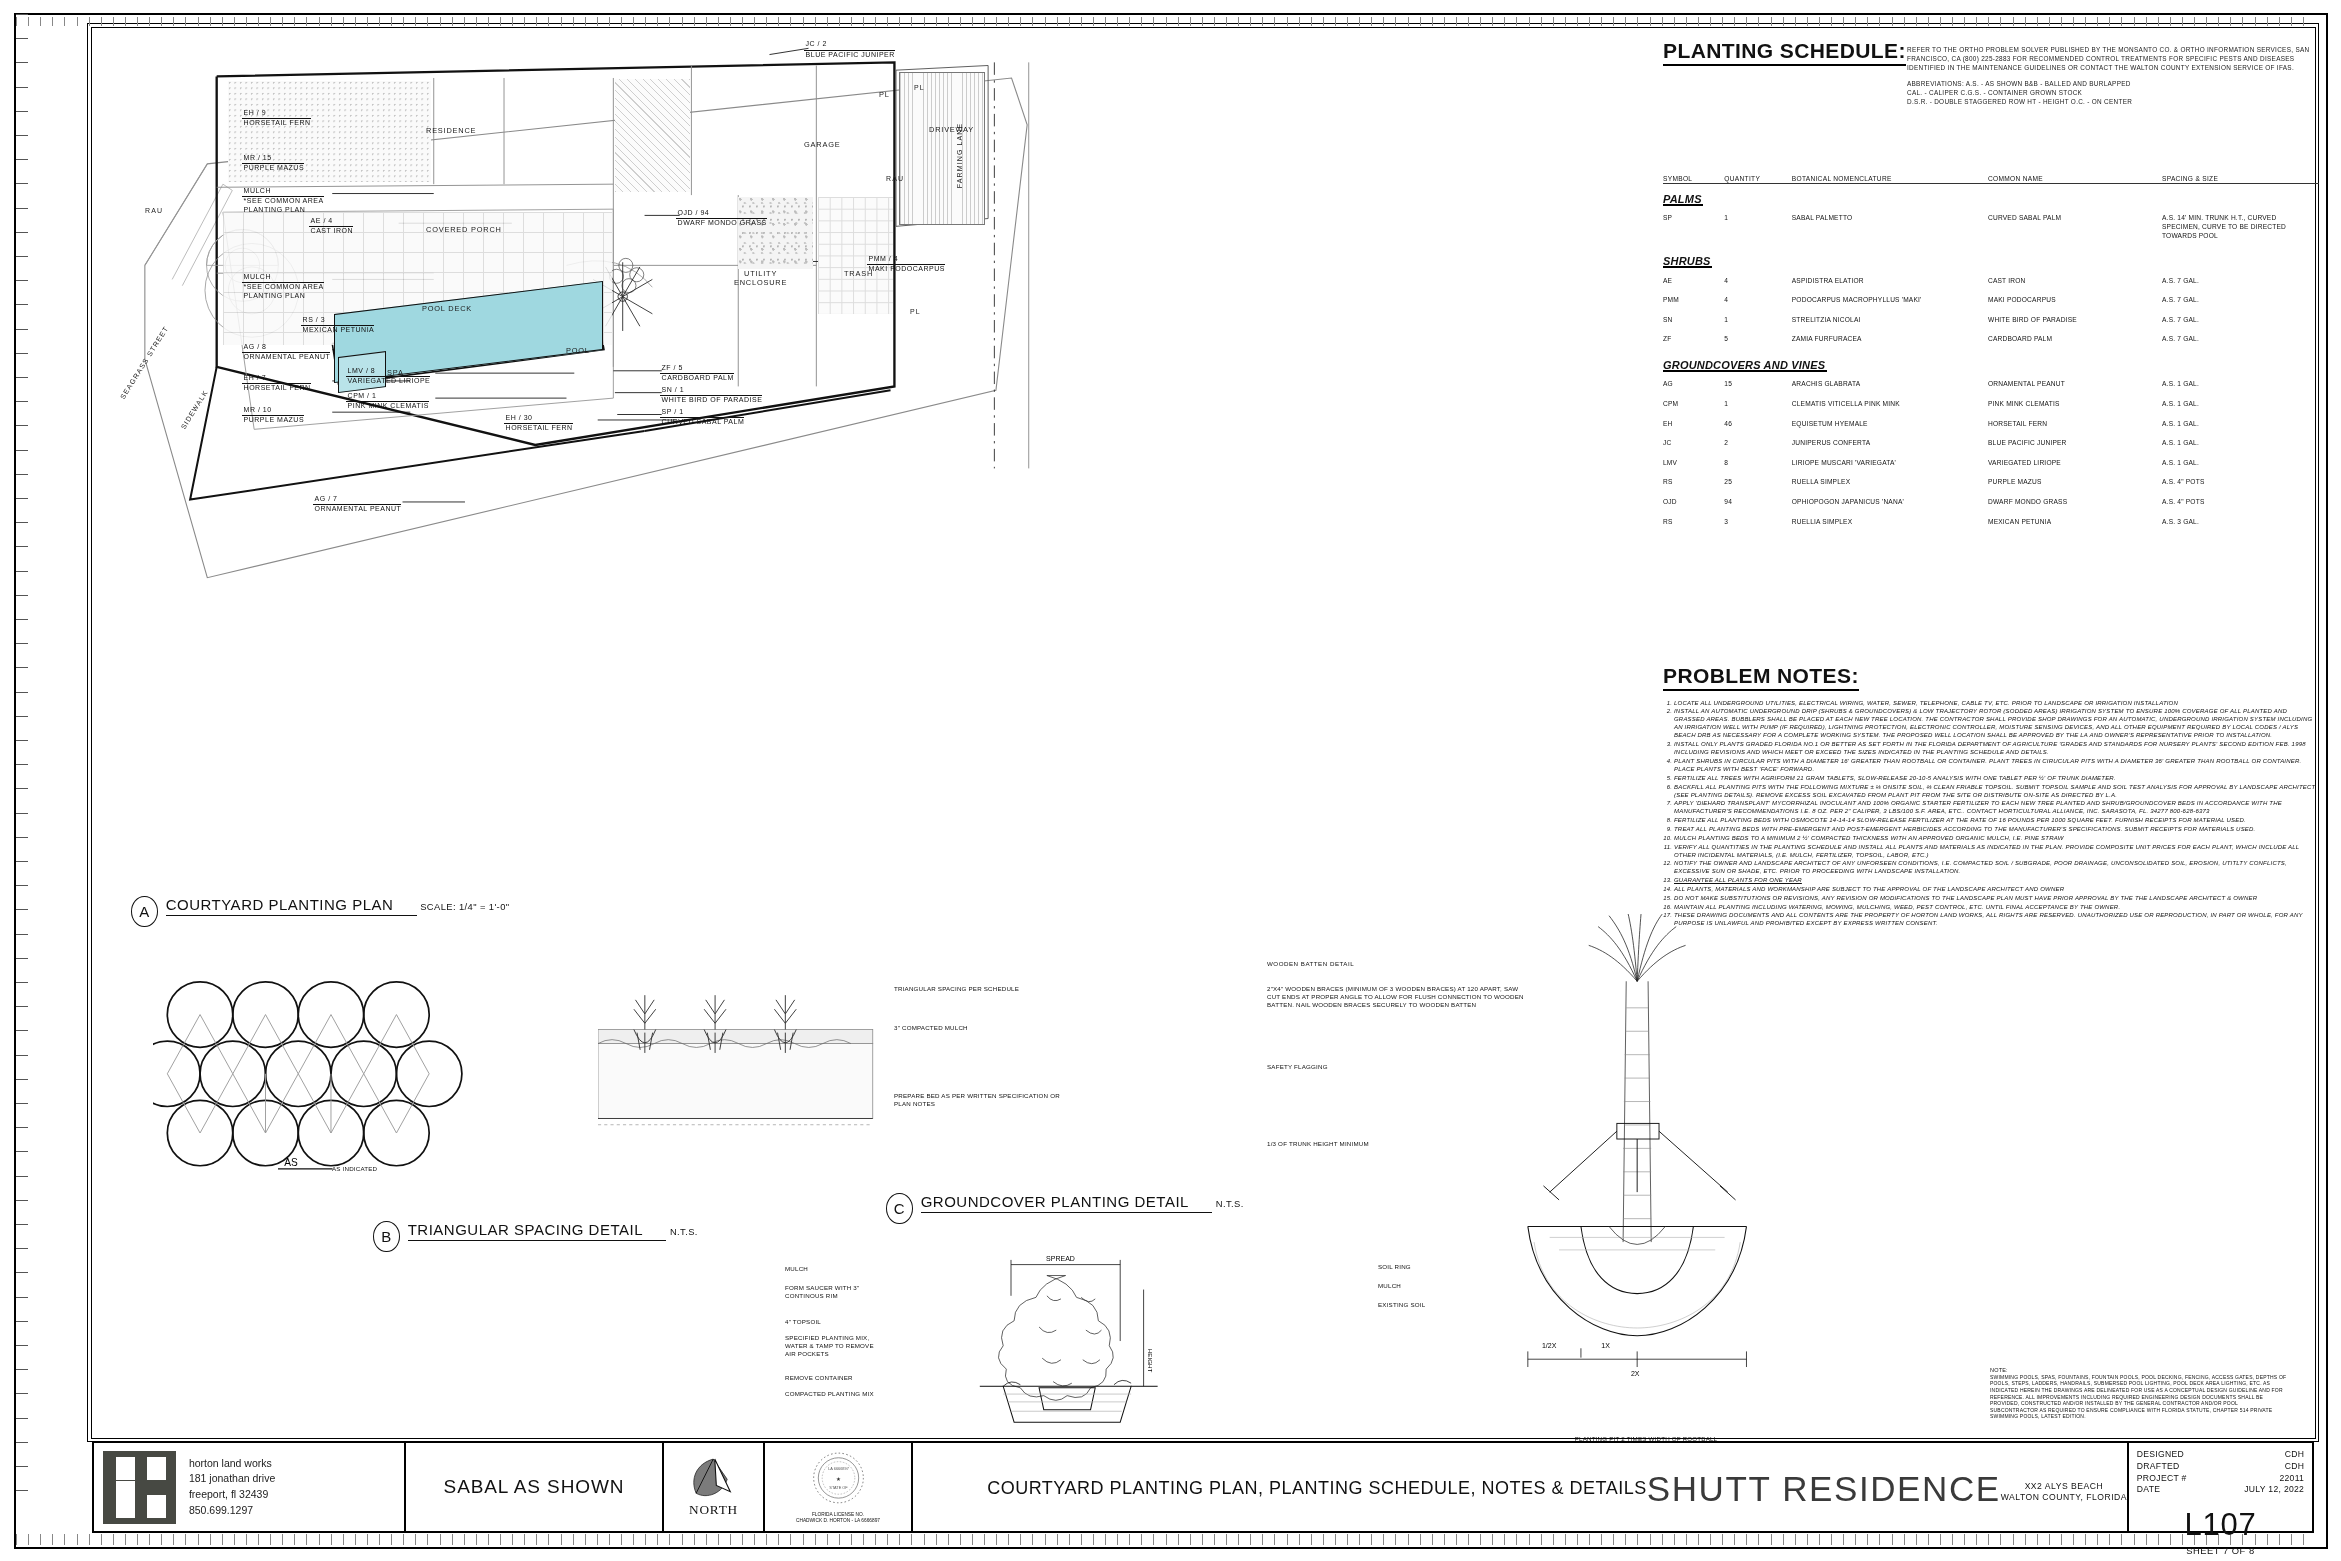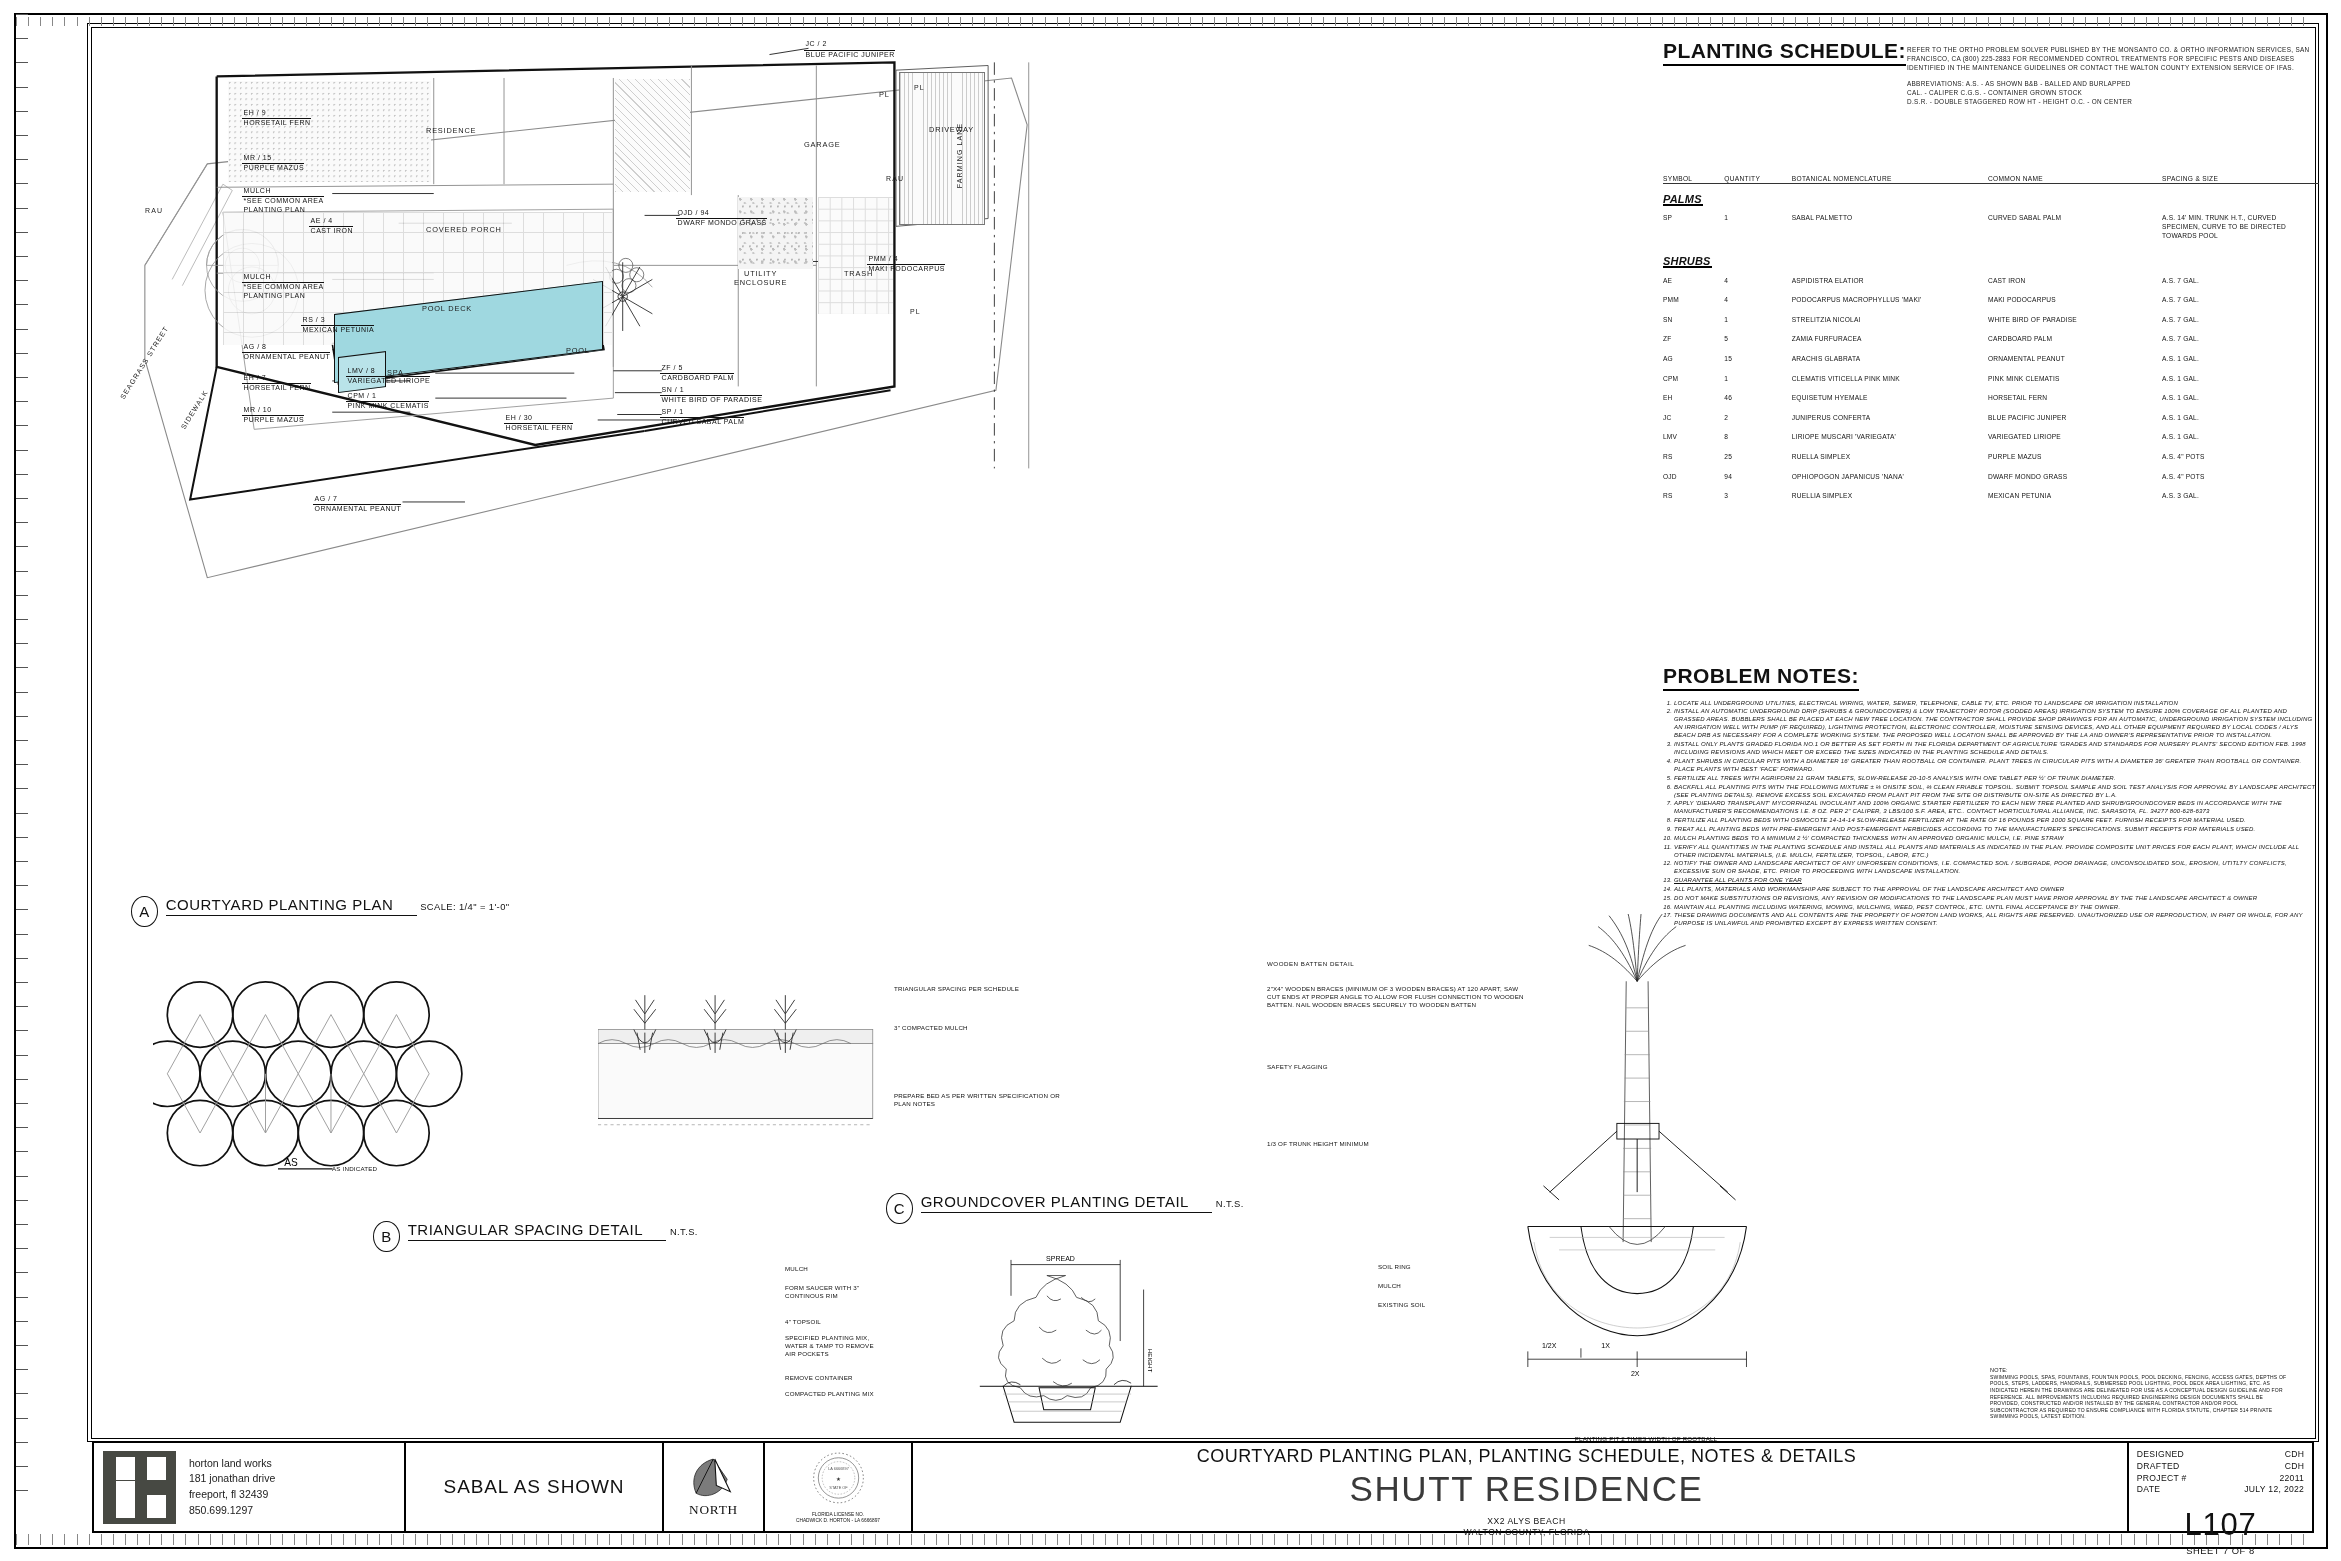--- a/index.html
+++ b/index.html
@@ -154,21 +154,21 @@
   .logo-mark{ width:73px; height:73px; background:#474943; position:relative; flex:none; }
   .logo-mark .bar{ position:absolute; background:#fff; }
   .logo-txt{ margin-left:12.5px; font-size:10.5px; line-height:15.6px; color:#222; }
   .logo-name{ font-size:10.5px; }
   .tb-scale{ width:258px; display:flex; align-items:center; justify-content:center;
              font-size:19px; letter-spacing:0.9px; }
   .tb-north{ width:101px; display:flex; flex-direction:column; align-items:center; justify-content:center;font-family:Liberation Serif, serif;}
   .tb-north .lbl{ font-size:13.3px; letter-spacing:0.8px; margin-top:1.6px;}
   .tb-seal{ width:148px; display:flex; align-items:center; justify-content:center; }
   .seal-txt{ font-size:4.8px; line-height:6.2px; text-align:center; }
-  .tb-main{ flex:1; display:flex; flex-direction:column; align-items:center; justify-content:space-between; padding-top:3.1px;padding-left:13px;}
+  .tb-main{ flex:1; display:flex; align-items:center; justify-content:flex-end; padding-top:3.1px;padding-left:13px;}
   .tb-main .l1{ font-size:18px; letter-spacing:0.5px; }
   .tb-main .l2{ font-size:35px; letter-spacing:1.6px; color:#3a3a3a; margin-top:1.6px;}
   .tb-main .l3{ font-size:8.6px; letter-spacing:0.5px; margin-top:7.8px; text-align:center; line-height:11px;}
   .tb-right{ width:183px; padding:6.2px 7.8px 4.7px 7.8px; }
   .tb-right .row{ display:flex; justify-content:space-between; font-size:8.6px; letter-spacing:0.3px; line-height:11.7px;}
   .tb-right .sheetno{ text-align:center; font-size:31px; letter-spacing:0.8px; margin-top:11px;}
   .tb-right .sheetof{ text-align:center; font-size:9.4px; letter-spacing:0.5px; margin-top:1.6px;}
 
   
   #corner-note{
@@ -1107,20 +1107,23 @@
             <td class="c-com">WHITE BIRD OF PARADISE</td>
             <td class="c-spc">A.S. 7 GAL.</td>
           </tr>
           <tr>
             <td class="c-sym">ZF</td>
             <td class="c-qty">5</td>
             <td class="c-bot">ZAMIA FURFURACEA</td>
             <td class="c-com">CARDBOARD PALM</td>
             <td class="c-spc">A.S. 7 GAL.</td>
           </tr>
+          <tr class="grp">
+            <td colspan="5"><span>GROUNDCOVERS AND VINES</span></td>
+          </tr>
           <tr>
             <td class="c-sym">AG</td>
             <td class="c-qty">15</td>
             <td class="c-bot">ARACHIS GLABRATA</td>
             <td class="c-com">ORNAMENTAL PEANUT</td>
             <td class="c-spc">A.S. 1 GAL.</td>
           </tr>
           <tr>
             <td class="c-sym">CPM</td>
             <td class="c-qty">1</td>

